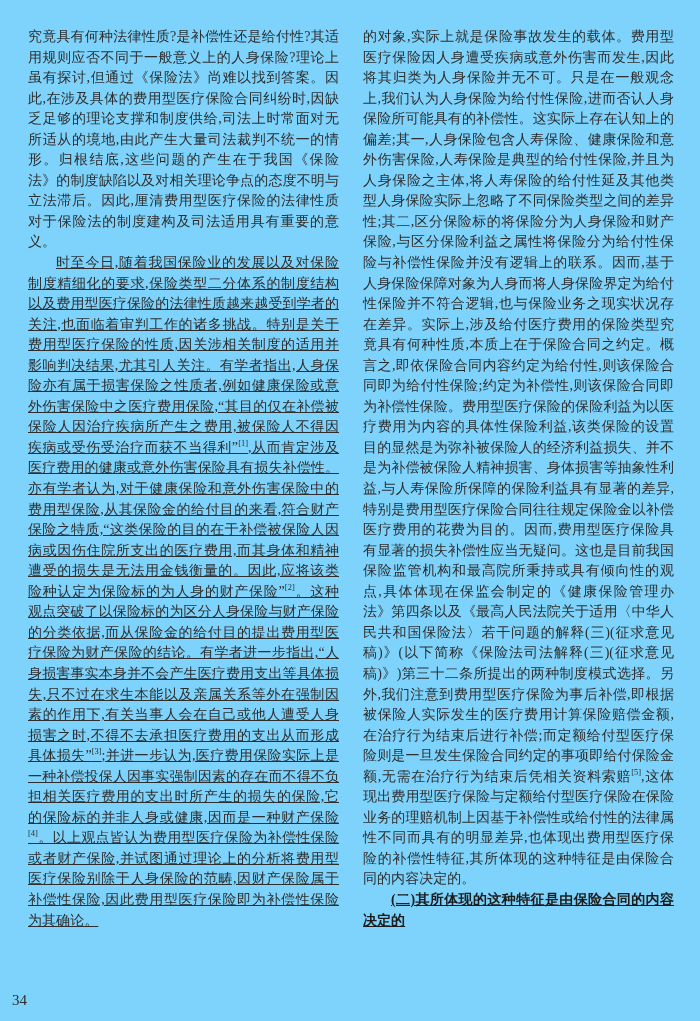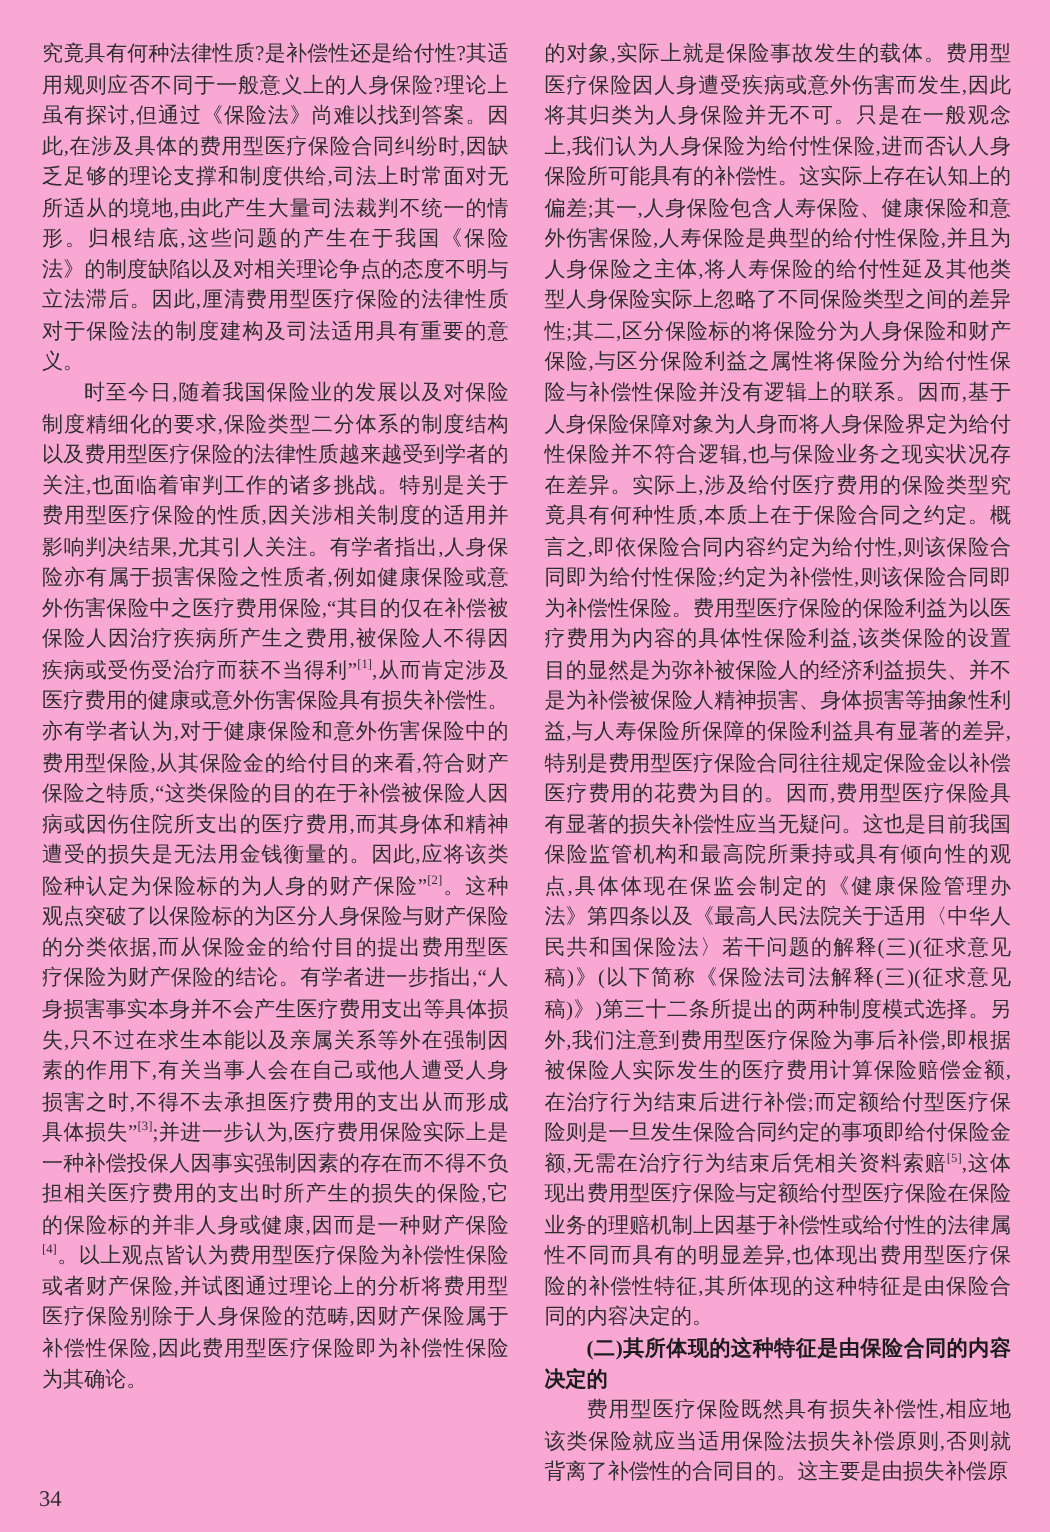--- a/index.html
+++ b/index.html
@@ -10,21 +10,21 @@
     width: 700px;
     height: 1021px;
     background: #f7f7f4;
     overflow: hidden;
     font-family: "Liberation Serif", serif;
   }
   .page {
     position: relative;
     width: 700px;
     height: 1021px;
-    background: #f9a8d4;
+    background: #7dd3fc;
   }
   .columns {
     position: absolute;
     top: 27px;
     left: 28px;
     width: 646px;
     display: flex;
     gap: 24px;
   }
   .column {
@@ -36,49 +36,49 @@
     padding: 0;
     font-size: 14px;
     line-height: 20.55px;
     color: #2e2e2e;
     text-align: justify;
     letter-spacing: 0.05px;
     word-break: break-all;
   }
   .column p.indent {
     text-indent: 2em;
+    text-decoration: underline;
   }
   .column p.heading {
     font-weight: bold;
     color: #1c1c1c;
   }
   sup.ref {
     font-size: 8.5px;
     line-height: 0;
     vertical-align: super;
     letter-spacing: 0;
   }
   .page-number {
     position: absolute;
-    left: 26px;
+    left: 12px;
     top: 992px;
     font-size: 15px;
     color: #2e2e2e;
     font-family: "Liberation Serif", serif;
   }
 </style>
 </head>
 <body>
 
 <div class="page">
   <div class="columns">
     <div class="column">
         <p class="">究竟具有何种法律性质?是补偿性还是给付性?其适用规则应否不同于一般意义上的人身保险?理论上虽有探讨,但通过《保险法》尚难以找到答案。因此,在涉及具体的费用型医疗保险合同纠纷时,因缺乏足够的理论支撑和制度供给,司法上时常面对无所适从的境地,由此产生大量司法裁判不统一的情形。归根结底,这些问题的产生在于我国《保险法》的制度缺陷以及对相关理论争点的态度不明与立法滞后。因此,厘清费用型医疗保险的法律性质对于保险法的制度建构及司法适用具有重要的意义。</p>
         <p class="indent">时至今日,随着我国保险业的发展以及对保险制度精细化的要求,保险类型二分体系的制度结构以及费用型医疗保险的法律性质越来越受到学者的关注,也面临着审判工作的诸多挑战。特别是关于费用型医疗保险的性质,因关涉相关制度的适用并影响判决结果,尤其引人关注。有学者指出,人身保险亦有属于损害保险之性质者,例如健康保险或意外伤害保险中之医疗费用保险,“其目的仅在补偿被保险人因治疗疾病所产生之费用,被保险人不得因疾病或受伤受治疗而获不当得利”<sup class="ref">[1]</sup>,从而肯定涉及医疗费用的健康或意外伤害保险具有损失补偿性。亦有学者认为,对于健康保险和意外伤害保险中的费用型保险,从其保险金的给付目的来看,符合财产保险之特质,“这类保险的目的在于补偿被保险人因病或因伤住院所支出的医疗费用,而其身体和精神遭受的损失是无法用金钱衡量的。因此,应将该类险种认定为保险标的为人身的财产保险”<sup class="ref">[2]</sup>。这种观点突破了以保险标的为区分人身保险与财产保险的分类依据,而从保险金的给付目的提出费用型医疗保险为财产保险的结论。有学者进一步指出,“人身损害事实本身并不会产生医疗费用支出等具体损失,只不过在求生本能以及亲属关系等外在强制因素的作用下,有关当事人会在自己或他人遭受人身损害之时,不得不去承担医疗费用的支出从而形成具体损失”<sup class="ref">[3]</sup>;并进一步认为,医疗费用保险实际上是一种补偿投保人因事实强制因素的存在而不得不负担相关医疗费用的支出时所产生的损失的保险,它的保险标的并非人身或健康,因而是一种财产保险<sup class="ref">[4]</sup>。以上观点皆认为费用型医疗保险为补偿性保险或者财产保险,并试图通过理论上的分析将费用型医疗保险别除于人身保险的范畴,因财产保险属于补偿性保险,因此费用型医疗保险即为补偿性保险为其确论。</p>
       </div>
     <div class="column">
         <p class="">的对象,实际上就是保险事故发生的载体。费用型医疗保险因人身遭受疾病或意外伤害而发生,因此将其归类为人身保险并无不可。只是在一般观念上,我们认为人身保险为给付性保险,进而否认人身保险所可能具有的补偿性。这实际上存在认知上的偏差;其一,人身保险包含人寿保险、健康保险和意外伤害保险,人寿保险是典型的给付性保险,并且为人身保险之主体,将人寿保险的给付性延及其他类型人身保险实际上忽略了不同保险类型之间的差异性;其二,区分保险标的将保险分为人身保险和财产保险,与区分保险利益之属性将保险分为给付性保险与补偿性保险并没有逻辑上的联系。因而,基于人身保险保障对象为人身而将人身保险界定为给付性保险并不符合逻辑,也与保险业务之现实状况存在差异。实际上,涉及给付医疗费用的保险类型究竟具有何种性质,本质上在于保险合同之约定。概言之,即依保险合同内容约定为给付性,则该保险合同即为给付性保险;约定为补偿性,则该保险合同即为补偿性保险。费用型医疗保险的保险利益为以医疗费用为内容的具体性保险利益,该类保险的设置目的显然是为弥补被保险人的经济利益损失、并不是为补偿被保险人精神损害、身体损害等抽象性利益,与人寿保险所保障的保险利益具有显著的差异,特别是费用型医疗保险合同往往规定保险金以补偿医疗费用的花费为目的。因而,费用型医疗保险具有显著的损失补偿性应当无疑问。这也是目前我国保险监管机构和最高院所秉持或具有倾向性的观点,具体体现在保监会制定的《健康保险管理办法》第四条以及《最高人民法院关于适用〈中华人民共和国保险法〉若干问题的解释(三)(征求意见稿)》(以下简称《保险法司法解释(三)(征求意见稿)》)第三十二条所提出的两种制度模式选择。另外,我们注意到费用型医疗保险为事后补偿,即根据被保险人实际发生的医疗费用计算保险赔偿金额,在治疗行为结束后进行补偿;而定额给付型医疗保险则是一旦发生保险合同约定的事项即给付保险金额,无需在治疗行为结束后凭相关资料索赔<sup class="ref">[5]</sup>,这体现出费用型医疗保险与定额给付型医疗保险在保险业务的理赔机制上因基于补偿性或给付性的法律属性不同而具有的明显差异,也体现出费用型医疗保险的补偿性特征,其所体现的这种特征是由保险合同的内容决定的。</p>
         <p class="indent heading">(二)其所体现的这种特征是由保险合同的内容决定的</p>
-        <p class="indent">费用型医疗保险既然具有损失补偿性,相应地该类保险就应当适用保险法损失补偿原则,否则就背离了补偿性的合同目的。这主要是由损失补偿原</p>
       </div>
   </div>
   <div class="page-number">34</div>
 </div>
 
 </body></html>

